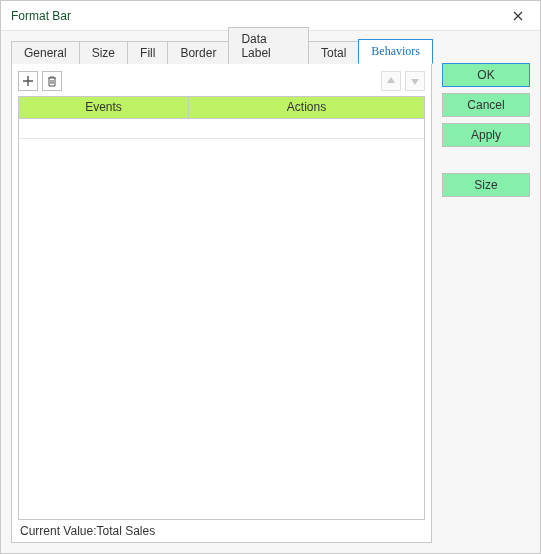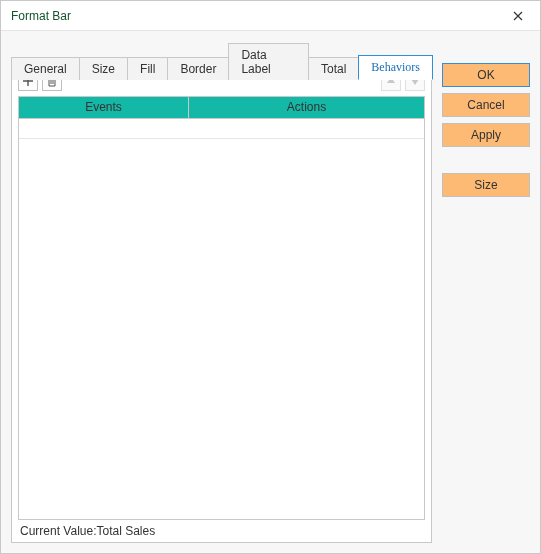--- a/index.html
+++ b/index.html
@@ -59,21 +59,21 @@
   }
   .tab {
     padding: 4px 12px 4px 12px;
     border: 1px solid #c8c8c8;
     border-bottom: none;
     background: #f3f3f3;
     margin-right: -1px;
     font-size: 12px;
     cursor: pointer;
     position: relative;
-    top: 17px;
+    top: 1px;
     color: #333;
   }
   .tab.active {
     background: #fff;
     border: 1px solid #2e8fdc;
     border-bottom: 1px solid #fff;
     color: #1a6fb5;
     z-index: 2;
     font-family: Liberation Serif, serif;
   }
@@ -116,21 +116,21 @@
     flex: 1;
     border: 1px solid #c8c8c8;
     background: #fff;
     display: flex;
     flex-direction: column;
     overflow: hidden;
   }
   .grid-header {
     display: flex;
     border-bottom: 1px solid #c8c8c8;
-    background: #14b8a6;
+    background: #bef264;
     height: 22px;
   }
   .grid-header .col {
     text-align: center;
     line-height: 21px;
     font-size: 12px;
     color: #333;
     border-right: 1px solid #c8c8c8;
   }
   .grid-header .col:last-child { border-right: none; }
@@ -158,21 +158,21 @@
   .right {
     width: 88px;
     display: flex;
     flex-direction: column;
     gap: 6px;
     padding-top: 24px;
   }
   .btn {
     height: 24px;
     border: 1px solid #bfbfbf;
-    background: #fdba74;
+    background: #86efac;
     font-size: 12px;
     color: #333;
     cursor: pointer;
     display: flex;
     align-items: center;
     justify-content: center;
   }
   .btn.primary {
     border: 1px solid #2e8fdc;
   }

